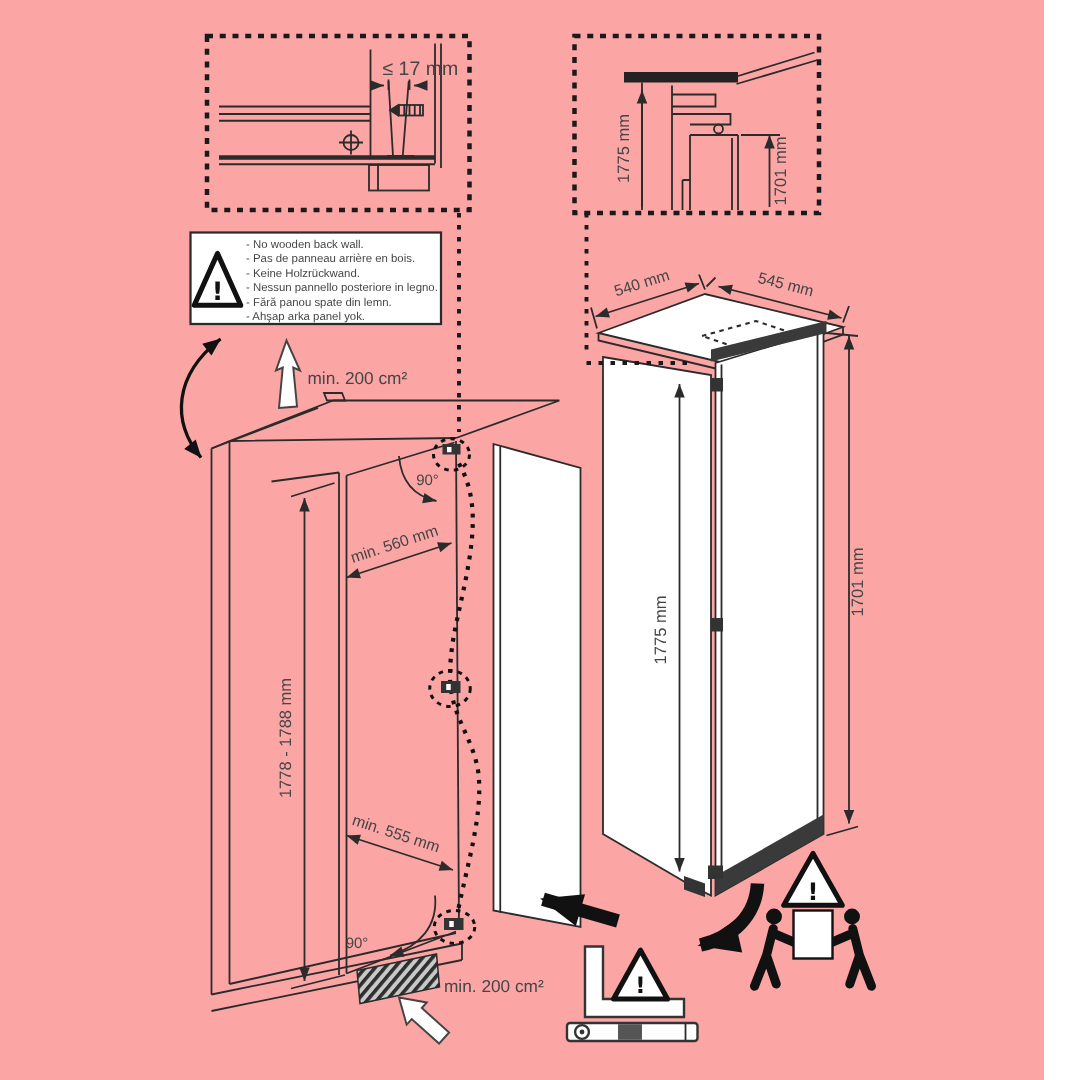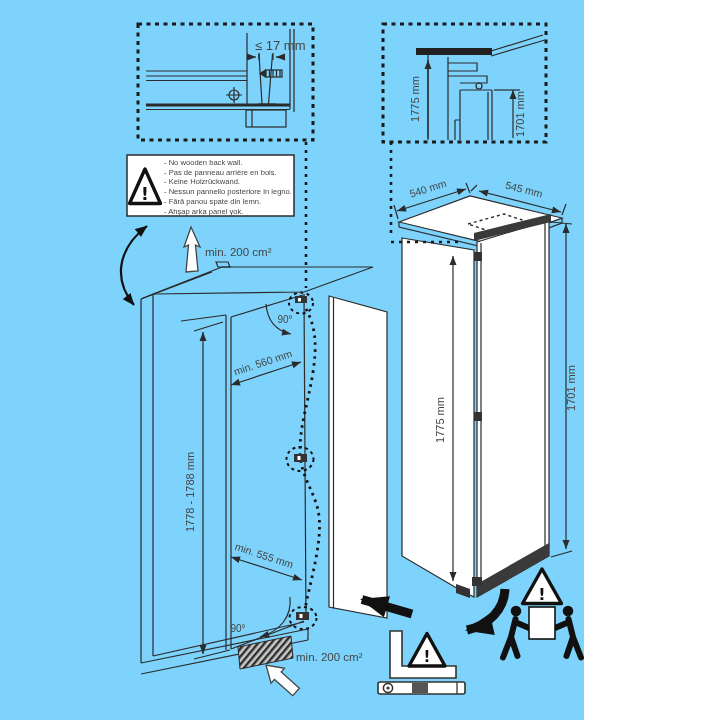--- a/index.html
+++ b/index.html
@@ -1,16 +1,16 @@
 <!DOCTYPE html>
 <html><head>
 <meta charset="utf-8">
 <style>
   html,body{margin:0;padding:0;background:#fff;}
-  .page{width:584px;height:720px;background:#7dd3fc;position:relative;overflow:hidden;}
+  .page{width:696px;height:720px;background:#fca5a5;position:relative;overflow:hidden;}
   svg{display:block;}
   .ln{stroke:#2b2b2b;stroke-width:1.2;fill:none;stroke-linecap:butt;}
   .lnW{stroke:#2b2b2b;stroke-width:1.2;fill:#fff;}
   .thick{stroke-width:3;}
   .dashBox{fill:none;stroke:#1a1a1a;stroke-width:3;stroke-dasharray:4 4.5;}
   .dashLead{fill:none;stroke:#1a1a1a;stroke-width:2.6;stroke-dasharray:3 5;}
   .dashDoor{fill:none;stroke:#111;stroke-width:2.8;stroke-dasharray:2.5 4.5;}
   .dashEll{fill:none;stroke:#111;stroke-width:2;stroke-dasharray:3 3.5;}
   .dashThin{fill:none;stroke:#2b2b2b;stroke-width:1.4;stroke-dasharray:3 3;}
   .dk{fill:#3a3a3a;stroke:none;}

